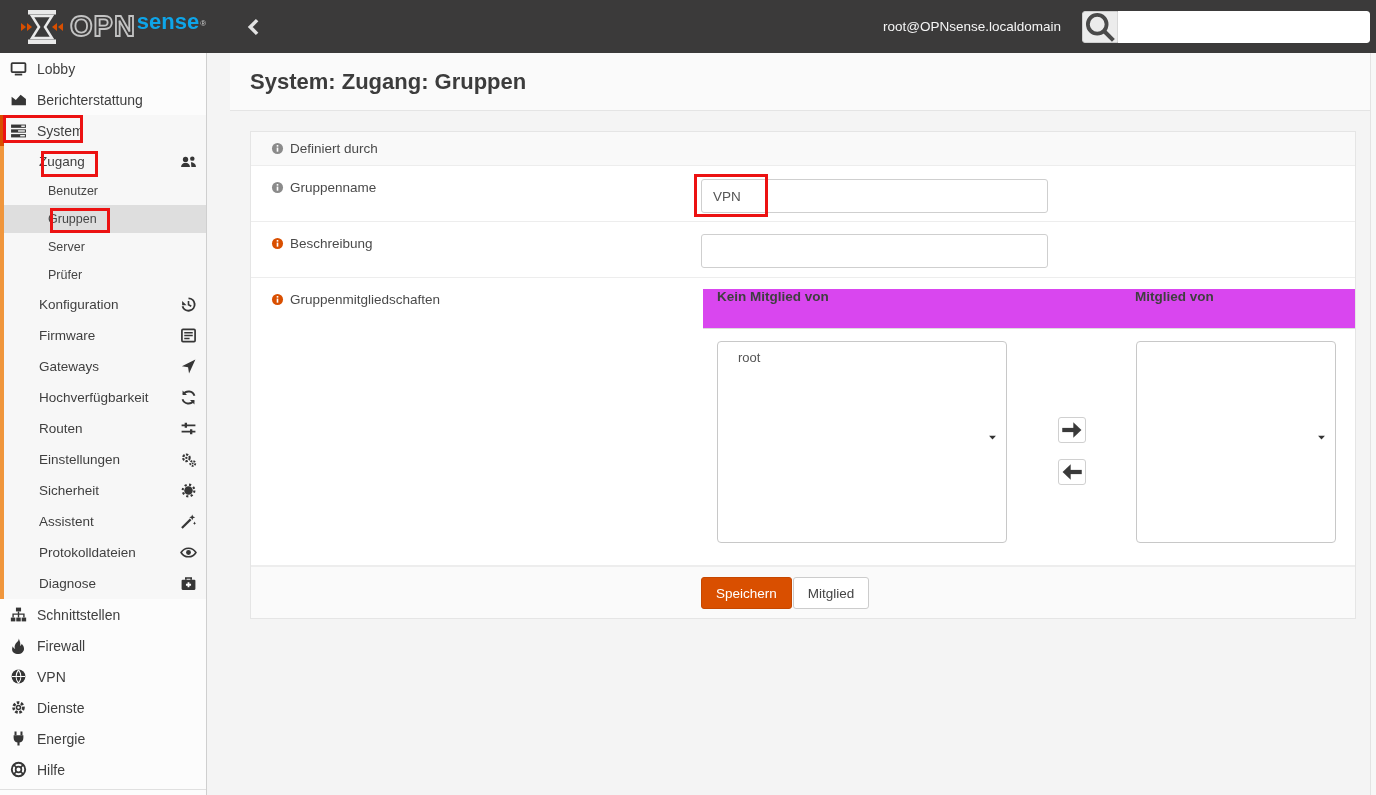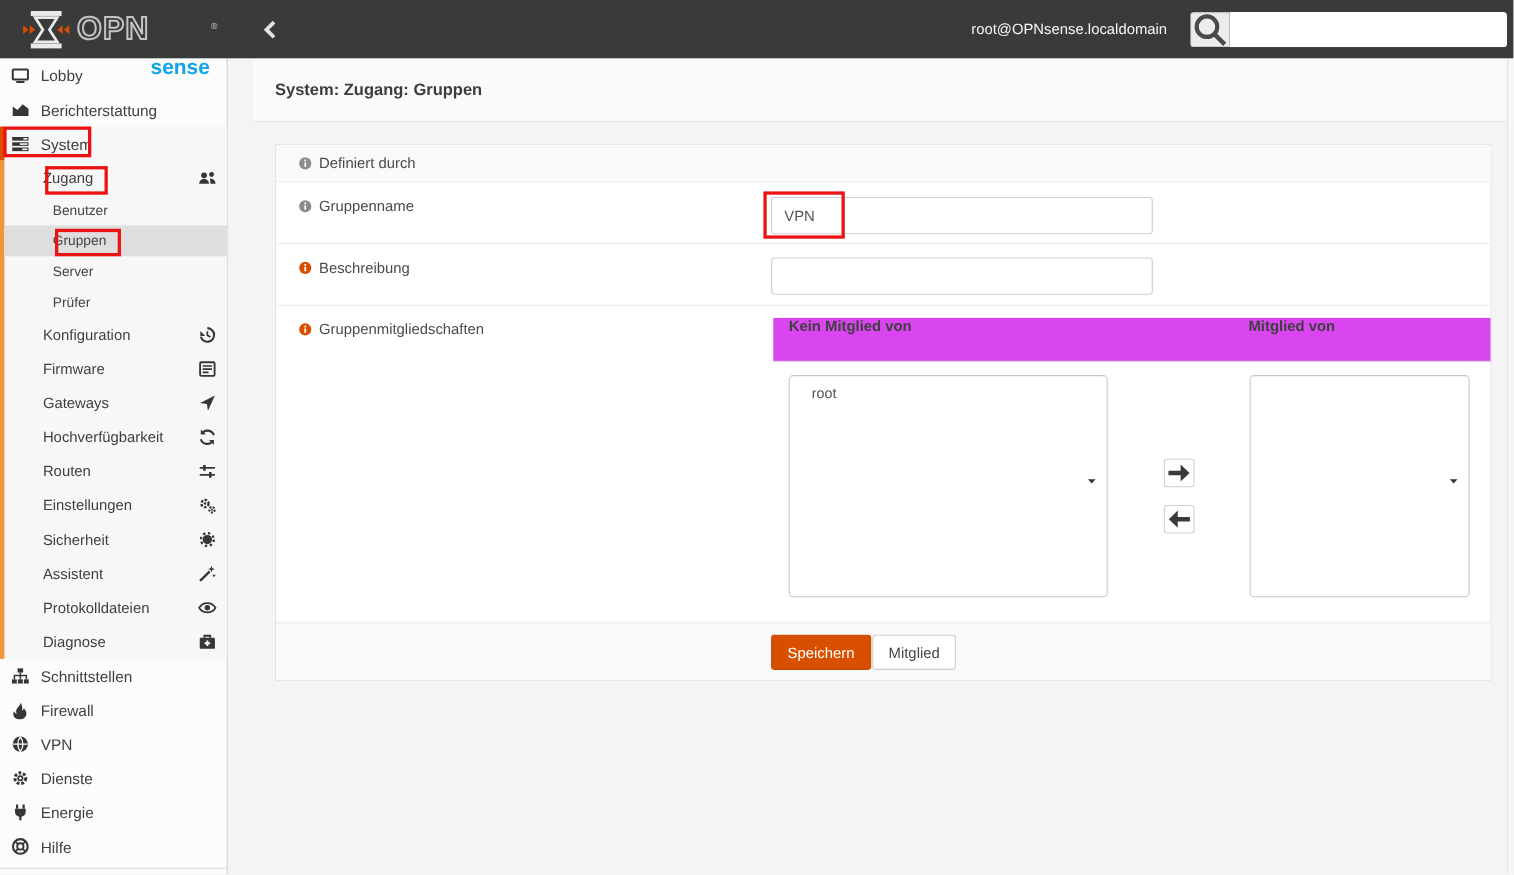--- a/index.html
+++ b/index.html
@@ -4,21 +4,21 @@
 <style>
   * { margin:0; padding:0; box-sizing:border-box; }
   html,body { width:1376px; height:795px; overflow:hidden; }
   body { position:relative; background:#f4f4f4; font-family:"Liberation Sans","DejaVu Sans",sans-serif; color:#3f3f3f; }
 
   
   .topbar { position:absolute; left:0; top:0; width:1376px; height:53px; background:#3b3a3a; display:flex; align-items:center; z-index:5; }
   .brand { display:flex; margin-left:20px; height:36px; }
   .brand .bicon { width:44px; height:36px; display:block; }
   .brand .oword { font-size:29px; font-weight:bold; letter-spacing:1px; line-height:34px; color:#3b3a3a; -webkit-text-stroke:1.8px #c3c3c3; margin-left:6px; }
-  .brand .sword { font-size:19px; font-weight:bold; color:#0ea5e9; line-height:26px; margin-left:1px;margin-top:40px; }
+  .brand .sword { font-size:22px; font-weight:bold; color:#0ea5e9; line-height:26px; margin-left:1px; }
   .brand .reg { font-size:8px; color:#cfcfcf; line-height:30px; margin-left:1px; }
   .collapse-btn { margin-left:38px; width:20px; height:20px; color:#e2e2e2; cursor:pointer; display:flex; align-items:center; }
   .collapse-btn svg { width:13px; height:15px; }
   .topbar-right { position:absolute; right:6px; top:0; height:53px; display:flex; align-items:center; }
   .user-link { color:#f5f5f5; font-size:13.5px; margin-right:21px; cursor:pointer; }
   .search-group { display:flex; width:288px; height:32px; border-radius:3px; overflow:hidden; }
   .search-btn { width:36px; height:32px; background:#ececec; border:1px solid #cfcfcf; border-right:1px solid #d8d8d8; display:flex; align-items:center; justify-content:center; color:#4a4a4a; cursor:pointer; border-radius:3px 0 0 3px; }
   .search-btn svg { width:15px; height:15px; }
   .search-input { flex:1; height:32px; border:none; background:#fff; outline:none; padding:0 10px; font-size:13px; border-radius:0 3px 3px 0; font-family:inherit; }
 
@@ -36,21 +36,21 @@
   .system-row.lv1 { padding-left:6px; }
   .submenu { background:#f7f7f7; border-left:4px solid #f0963c; }
   .submenu .side-item.lv2 { padding-left:35px; }
   .submenu .side-item.lv3 { padding-left:44px; }
   .side-item.selected { background:#dedede; }
   .side-divider { border-top:1px solid #e0e0e0; margin-top:4px; }
 
   
   .content { position:absolute; left:230px; top:53px; width:1146px; height:742px; background:#f4f4f4; }
   .titlebar { height:58px; background:#fafafa; border-bottom:1px solid #e4e4e4; display:flex; align-items:center; padding-left:20px; }
-  .titlebar h1 { font-size:15px; font-weight:bold; color:#3c3c3c; }
+  .titlebar h1 { font-size:22px; font-weight:bold; color:#3c3c3c; }
   .scroll-edge { position:absolute; right:0; top:0; width:6px; height:742px; background:#f7f7f7; border-left:1px solid #e3e3e3; }
 
   .panel { position:absolute; left:20px; top:78px; width:1106px; background:#fff; border:1px solid #e5e5e5; }
   .frow { border-bottom:1px solid #ededed; display:flex; }
   .frow:last-child { border-bottom:none; }
   .frow .labcol { width:450px; padding-left:20px; display:flex; align-items:flex-start; }
   .lab { display:flex; align-items:center; gap:6px; font-size:13.5px; color:#4a4a4a; }
   .info { width:13px; height:13px; display:inline-flex; cursor:pointer; }
   .info svg { width:13px; height:13px; }
   .info.muted { color:#8b8b8b; }

